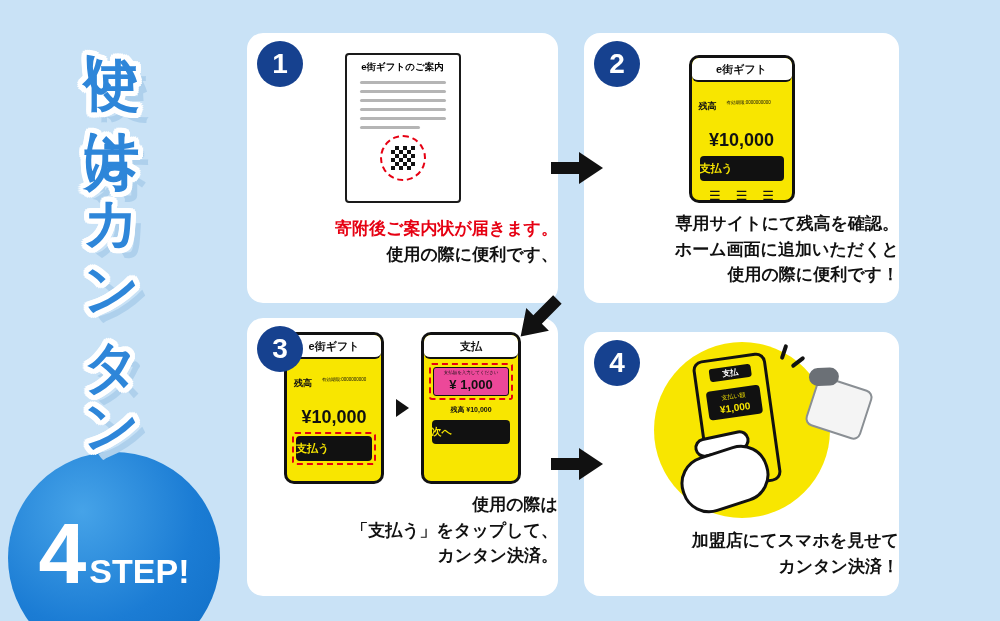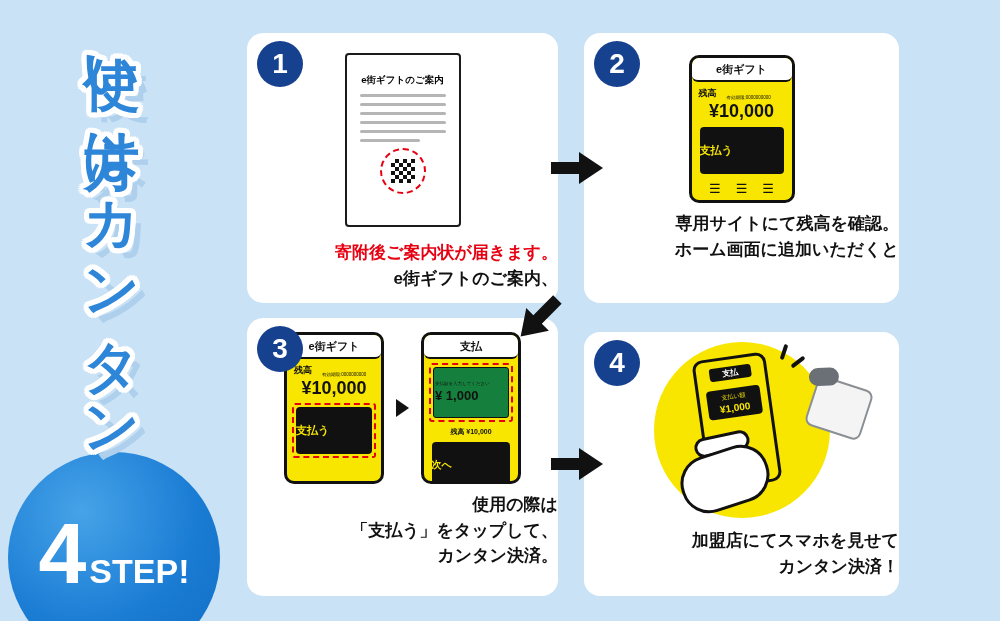--- a/index.html
+++ b/index.html
@@ -33,44 +33,44 @@
   .card{ position:absolute; background:#fff; border-radius:16px; z-index:1; }
   .badge{
     position:absolute; left:10px; top:8px; width:46px; height:46px; border-radius:50%;
     background:#16418f; color:#fff; font-weight:bold; font-size:28px;
     display:flex; align-items:center; justify-content:center;
   }
   .caption{ text-align:right; font-weight:bold; font-size:17px; line-height:1.5; color:#111; margin-top:8px; }
   .caption .hl{ color:#e60012; }
 
   
-  .doc{ width:116px; height:174px; margin:20px auto 13px; background:#fff; border:2.5px solid #1a1a1a; border-radius:4px; padding-top:19px; }
+  .doc{ width:116px; height:150px; margin:20px auto 13px; background:#fff; border:2.5px solid #1a1a1a; border-radius:4px; padding-top:6px; }
   .doc-title{ font-size:9.5px; font-weight:bold; text-align:center; }
   .doc-lines{ padding:7px 13px 0; }
   .doc-line{ height:3px; background:#b5b5b5; margin-bottom:6px; border-radius:2px; }
   .doc-line.short{ width:70%; }
   .qr-ring{ width:46px; height:46px; margin:2px auto 0; border:2.5px dashed #e60012; border-radius:50%;
     display:flex; align-items:center; justify-content:center; }
   .qr{ width:24px; height:24px; background:repeating-conic-gradient(#111 0% 25%, transparent 0% 50%); background-size:8px 8px; }
 
   
   .phone{ border:3px solid #111; border-radius:10px; background:#f8e600; overflow:hidden; }
   .phone-lg{ width:106px; height:148px; margin:22px auto 0; }
   .phone-sm{ width:100px; height:152px; }
   .phone-header{ background:#fff; border-bottom:2px solid #111; text-align:center; font-weight:bold; font-size:11px; padding:4px 0 3px; color:#111;border-radius:6px; }
-  .balance-row{ display:flex; align-items:flex-end; gap:10px; padding:5px 7px 0; color:#111; }
+  .balance-row{ display:flex; align-items:flex-start; gap:10px; padding:18px 7px 0; color:#111; }
   .balance-label{ font-size:9px; font-weight:bold; }
   .validity{ font-size:4.5px; }
-  .balance-value{ font-size:18px; font-weight:bold; text-align:center; margin-top:1px; color:#111; }
+  .balance-value{ font-size:18px; font-weight:bold; text-align:center; margin-top:17px; color:#111; }
   .pay-btn{ display:block; background:#111; color:#f8e600; font-weight:bold; font-size:11px; border:none; border-radius:4px;
-    width:84%; margin:5px auto 0; padding:16px 0; font-family:inherit; }
+    width:84%; margin:5px auto 0; padding:5px 0; font-family:inherit; }
   .menu-row{ display:flex; justify-content:space-around; padding:7px 10px 0; color:#111; font-size:13px; }
   .dash-red{ border:2.5px dashed #e60012; margin:4px 5px 0; padding:2px; border-radius:3px; }
   .dash-red .pay-btn{ width:100%; margin:0 auto; }
-  .pay-input{ background:#15803d; border:1.5px solid #111; border-radius:3px; padding:13px 1px; color:#111; }
+  .pay-input{ background:#ec4899; border:1.5px solid #111; border-radius:3px; text-align:center; padding:2px 1px; color:#111; }
   .input-label{ display:block; font-size:4.5px; }
   .input-value{ font-size:13px; font-weight:bold; }
   .balance-line{ font-size:7px; font-weight:bold; text-align:center; margin-top:5px; color:#111; }
   .phones-row{ display:flex; justify-content:center; align-items:center; gap:12px; margin-top:14px; }
   .tri{ width:0; height:0; border-left:13px solid #111; border-top:9px solid transparent; border-bottom:9px solid transparent; }
 
   
   .arrow{ position:absolute; z-index:2; }
   .arrow.diag{ transform:rotate(135deg); }
 
@@ -133,21 +133,21 @@
         <div class="doc-line"></div>
         <div class="doc-line"></div>
         <div class="doc-line short"></div>
       </div>
       <div class="qr-ring">
         <div class="qr"></div>
       </div>
     </div>
     <div class="caption">
       <div class="hl">寄附後ご案内状が届きます。</div>
-      <div>e街ギフトのご案内、</div>
+      <div>使用の際に便利です、</div>
     </div>
   </section>
 
   <section class="card" style="left:584px; top:33px; width:315px; height:270px;">
     <div class="badge">
       <span>2</span>
     </div>
     <div class="phone phone-lg">
       <div class="phone-header">e街ギフト</div>
       <div class="balance-row">
@@ -158,20 +158,21 @@
       <div class="pay-btn">支払う</div>
       <div class="menu-row">
         <span>☰</span>
         <span>☰</span>
         <span>☰</span>
       </div>
     </div>
     <div class="caption">
       <div>専用サイトにて残高を確認。</div>
       <div>ホーム画面に追加いただくと</div>
+      <div>使用の際に便利です！</div>
     </div>
   </section>
 
   <section class="card" style="left:247px; top:318px; width:311px; height:278px;">
     <div class="badge">
       <span>3</span>
     </div>
     <div class="phones-row">
       <div class="phone phone-sm">
         <div class="phone-header">e街ギフト</div>

